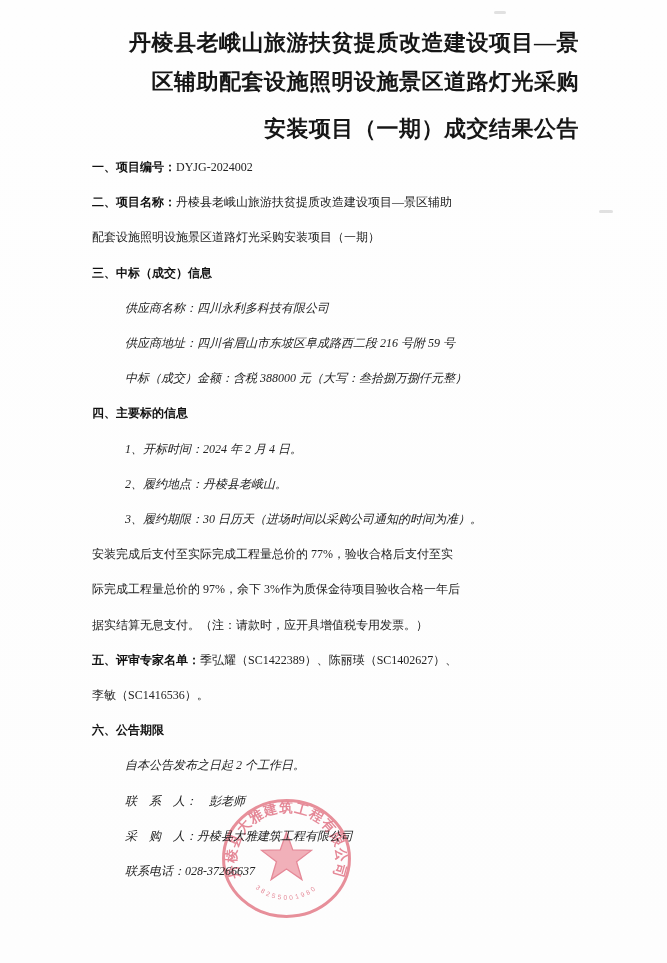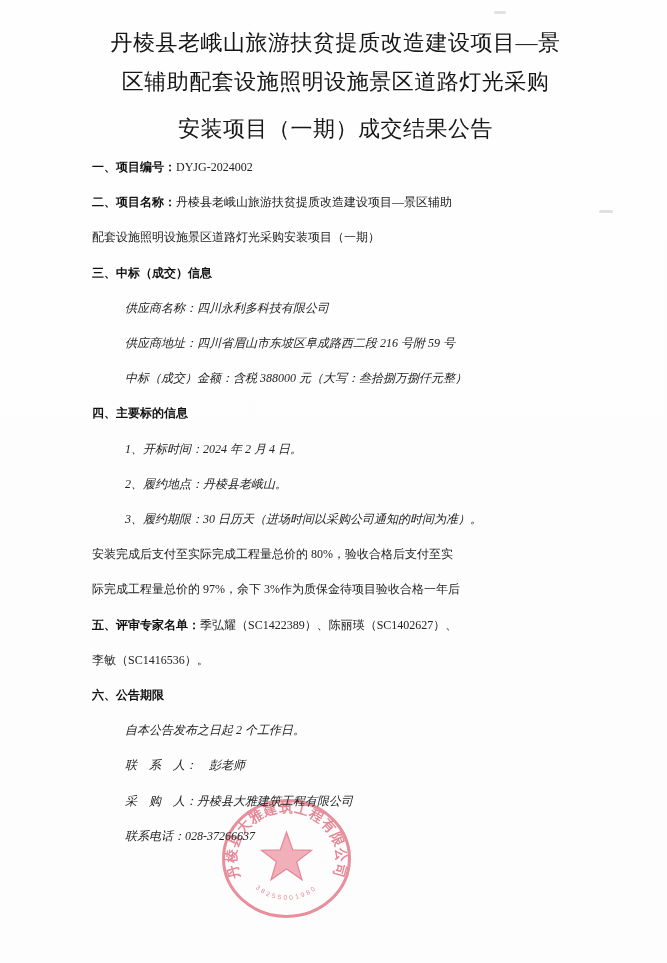--- a/index.html
+++ b/index.html
@@ -17,24 +17,24 @@
     background: linear-gradient(180deg, #fefefe 0%, #fdfdfd 100%);
   }
   .content {
     position: absolute;
     left: 92px; top: 0;
     width: 487px;
     z-index: 2;
   }
   .title {
     margin-top: 23px;
-    text-align: center;
+    text-align: right;
     font-size: 22px;
     line-height: 39px;
-    font-weight: 400;
+    font-weight: 700;
     letter-spacing: 0.5px;
     color: #161616;
     white-space: nowrap;
   }
   .line {
     font-size: 12px;
     line-height: 35.2px;
     white-space: pre;
     color: #222222;
   }
@@ -101,22 +101,23 @@
     <div class="line ind">供应商名称：四川永利多科技有限公司</div>
     <div class="line ind">供应商地址：四川省眉山市东坡区阜成路西二段 216 号附 59 号</div>
     <div class="line ind">中标（成交）金额：含税 388000 元（大写：叁拾捌万捌仟元整）</div>
 
     <div class="line b">四、主要标的信息</div>
 
     <div class="line ind">1、开标时间：2024 年 2 月 4 日。</div>
     <div class="line ind">2、履约地点：丹棱县老峨山。</div>
     <div class="line ind">3、履约期限：30 日历天（进场时间以采购公司通知的时间为准）。</div>
 
-    <div class="line">安装完成后支付至实际完成工程量总价的 80%，验收合格后支付至实</div>
+    <div class="line">安装完成后支付至实际完成工程量总价的 77%，验收合格后支付至实</div>
     <div class="line">际完成工程量总价的 97%，余下 3%作为质保金待项目验收合格一年后</div>
+    <div class="line">据实结算无息支付。（注：请款时，应开具增值税专用发票。）</div>
 
     <div class="line"><span class="b">五、评审专家名单：</span><span>季弘耀（SC1422389）、陈丽瑛（SC1402627）、</span></div>
     <div class="line">李敏（SC1416536）。</div>
 
     <div class="line b">六、公告期限</div>
     <div class="line ind">自本公告发布之日起 2 个工作日。</div>
 
     <div class="line ind">联　系　人：　彭老师</div>
     <div class="line ind">采　购　人：丹棱县大雅建筑工程有限公司</div>
     <div class="line ind">联系电话：028-37266637</div>

